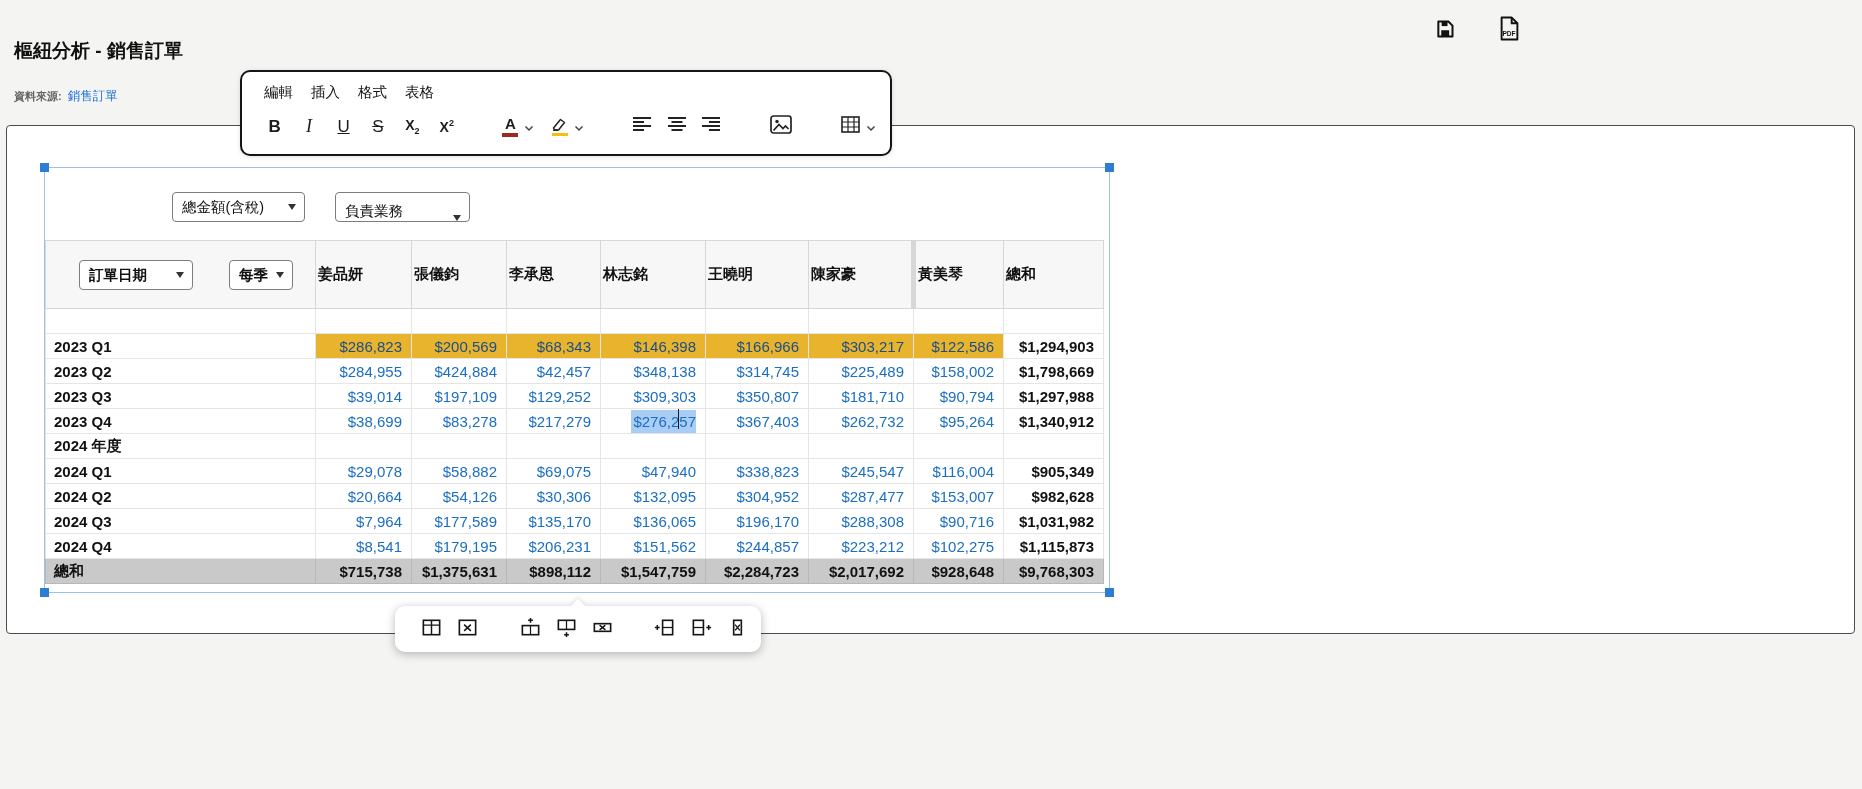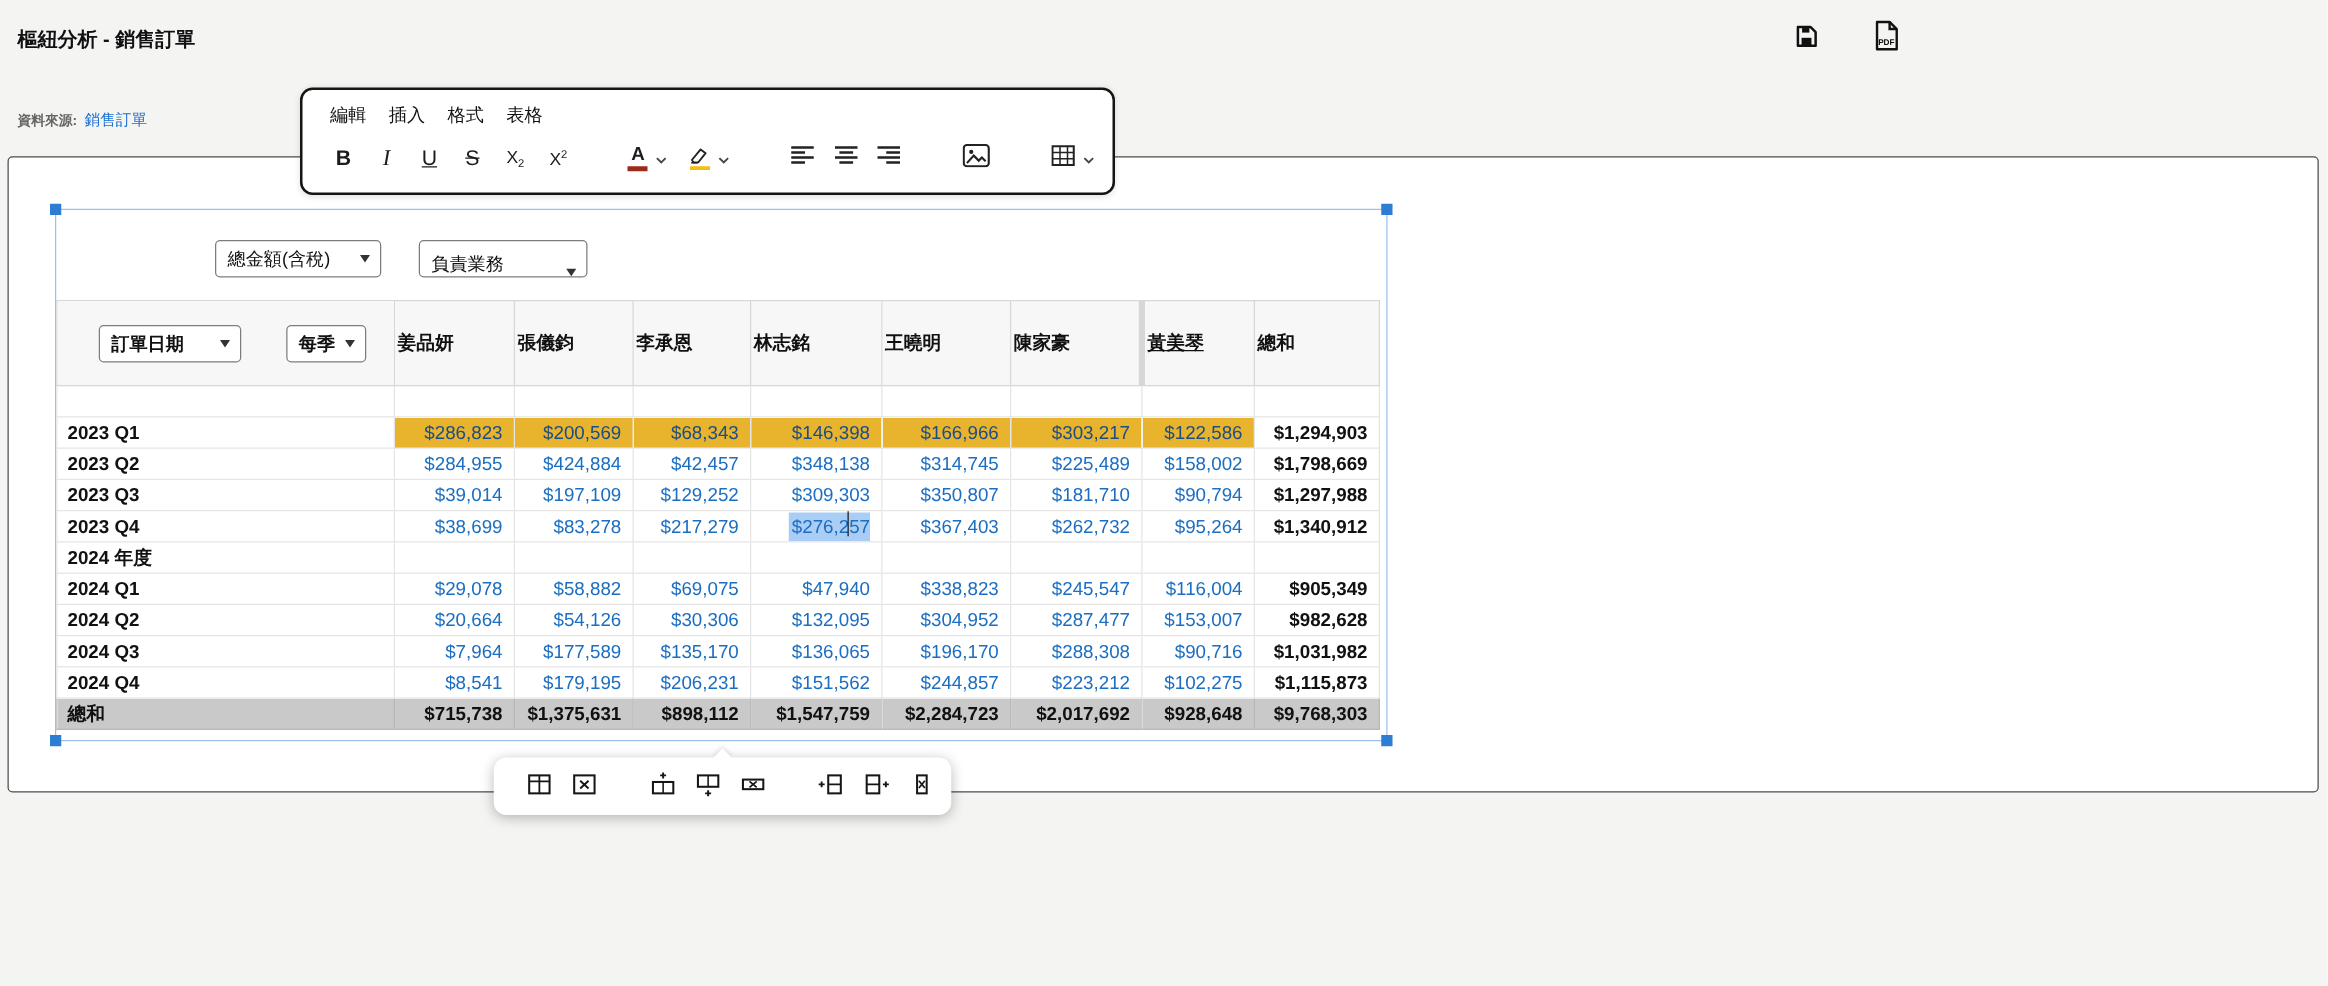--- a/index.html
+++ b/index.html
@@ -5,21 +5,21 @@
   * { margin:0; padding:0; box-sizing:border-box; }
   html,body { width:1862px; height:789px; }
   body {
     position:relative;
     background:#f4f4f3;
     font-family:"Liberation Sans","DejaVu Sans",sans-serif;
     color:#111;
     overflow:hidden;
   }
   
-  .page-title { position:absolute; left:14px; top:22px; font-size:16px; font-weight:700; }
+  .page-title { position:absolute; left:14px; top:38px; font-size:19px; font-weight:700; }
   .top-actions { position:absolute; right:340px; top:14px; display:flex; gap:40px; }
   .icon-btn { background:none; border:none; cursor:pointer; padding:2px; display:flex; align-items:center; }
   .datasource { position:absolute; left:14px; top:88px; display:flex; align-items:baseline; gap:6px; }
   .datasource .lbl { font-size:11px; font-weight:700; color:#666; }
   .datasource .lnk { font-size:12.5px; color:var(--link,#1a6fd4); cursor:pointer;text-align:right; }
 
   
   .card {
     position:absolute; left:6px; top:125px; width:1849px; height:509px;
     background:#fff; border:1px solid #4c4c4c; border-radius:4px;
@@ -41,21 +41,21 @@
   }
   .fbtn.wide { width:auto; flex-direction:row; gap:6px; padding:0 3px; }
   .fbtn .stack { display:flex; flex-direction:column; align-items:center; line-height:1; }
   .fbtn .letter { font-size:15px; font-weight:700; line-height:1; }
   .colorbar { width:16px; height:3.5px; margin-top:2px; background:var(--fontbar,#9e2a1e); }
   .hlbar    { width:16px; height:3.5px; margin-top:2px; background:var(--hlbar,#f2c00e); }
   .b-bold { font-weight:800; }
   .b-italic { font-family:"Liberation Serif",serif; font-style:italic; font-size:18px; }
   .b-under { text-decoration:underline; }
   .b-strike { text-decoration:line-through; }
-  .b-subsup { font-size:14px; font-weight:400; }
+  .b-subsup { font-size:14px; font-weight:700; }
   .b-subsup sub,.b-subsup sup { font-size:9px; }
   .gap-a { margin-left:30px; } .gap-b { margin-left:32px; } .gap-c { margin-left:36px; } .gap-d { margin-left:34px; }
 
   
   .pivot-sel {
     position:absolute; left:45px; top:168px; width:1064px; height:424px;
     outline:1px solid #9cc2ea; background:#fff; z-index:5;
   }
   .handle { position:absolute; width:9px; height:9px; background:var(--handle,#2d7dd2); z-index:8; }
   .h-tl{ left:-5px; top:-5px; } .h-tr{ right:-5px; top:-5px; }
@@ -74,21 +74,21 @@
   .pivot-table {
     position:absolute; left:0; top:72px; width:1058px;
     border-collapse:collapse; table-layout:fixed; font-size:15px; background:#fff;
   }
   .pivot-table th, .pivot-table td { border:1px solid #e5e5e5; padding:0; overflow:hidden; white-space:nowrap; }
   .pivot-table thead th {
     height:68px; background:#f7f7f7; border-color:#d7d7d7;
     text-align:left; padding-left:2px; font-weight:700; font-size:15px;
   }
   th.corner { background:#fff; position:relative; }
-  th.divided { border-left:5px solid #ec4899;text-decoration:underline; }
+  th.divided { border-left:5px solid #ec4899; }
   th.grand { background:#bfbfbf; }
   tr.spacer td { height:9px; }
   .pivot-table tbody tr { height:25px; }
   td.rowlabel { padding-left:8px; font-weight:700; color:#111; }
   td.val { text-align:right; padding-right:9px; color:var(--accent,#1b6ec2); }
   td.val.rowtotal { color:#111; font-weight:700; }
   td.val.hl { background:var(--amber,#e8b42d); color:#1c4d86; }
   tbody.totals td { background:var(--greyrow,#c9c9c9); border-color:#b8b8b8; font-weight:700; }
   tbody.totals td.val { color:#111; }
   .selspan { background:var(--selblue,#a9cdf5); position:relative; padding:3px 0 3px 2px; }

